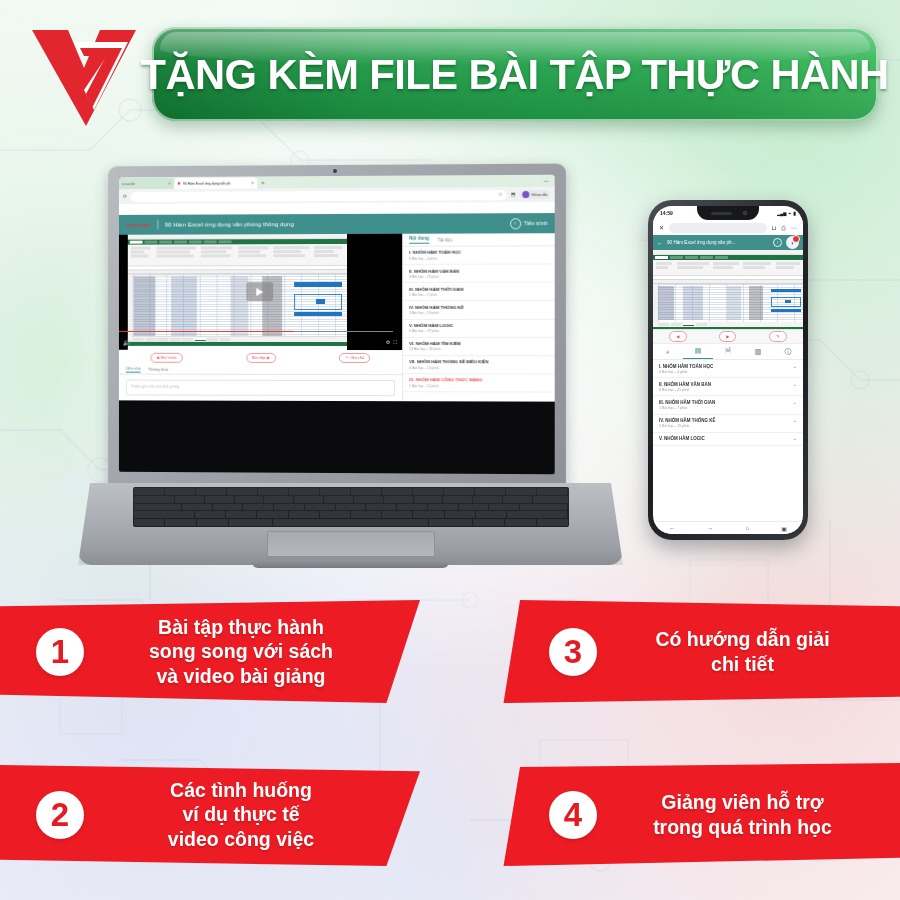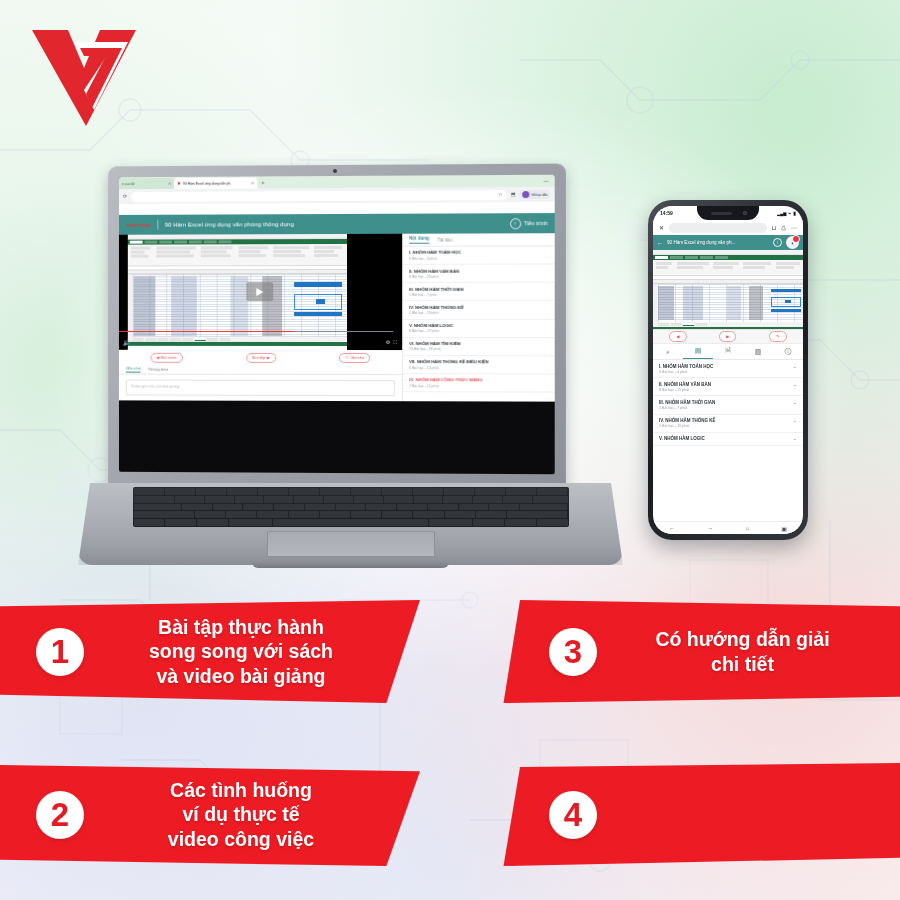--- a/index.html
+++ b/index.html
@@ -362,20 +362,23 @@
   <div class="bg-wash"></div>
 </div>
 
 <div id="header">
   <svg id="logo-mark" viewBox="0 0 112 108">
     <polygon points="4,6 40,6 56,44 72,6 108,6 58,102" fill="#e1262d"></polygon>
     <polygon points="46,18 100,18 66,86 56,66 80,30 52,30" fill="#ffffff"></polygon>
     <polygon points="52,24 94,24 64,84 58,70 78,32 56,32" fill="#e1262d"></polygon>
   </svg>
 
+  <div id="title-banner">
+    <div id="banner-title">TẶNG KÈM FILE BÀI TẬP THỰC HÀNH</div>
+  </div>
 </div>
 
 <div id="devices">
 
   <div id="laptop">
     <div id="laptop-lid">
       <div id="laptop-cam"></div>
       <div id="laptop-screen">
 
         <div class="br-tabstrip">
@@ -822,14 +825,16 @@
 ví dụ thực tế
 video công việc</div>
   </div>
   <div class="card right c3">
     <div class="card-num">3</div>
     <div class="card-text">Có hướng dẫn giải
 chi tiết</div>
   </div>
   <div class="card right c4">
     <div class="card-num">4</div>
+    <div class="card-text">Giảng viên hỗ trợ
+trong quá trình học</div>
   </div>
 </div>
 
 </body></html>

